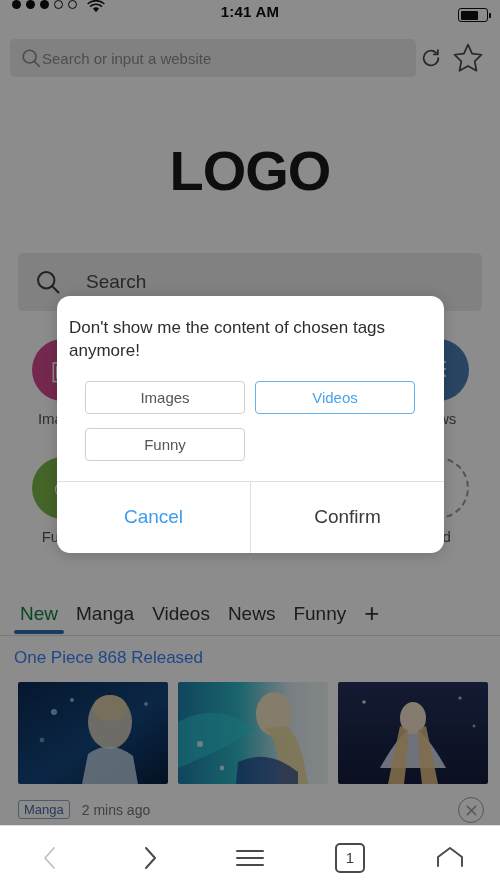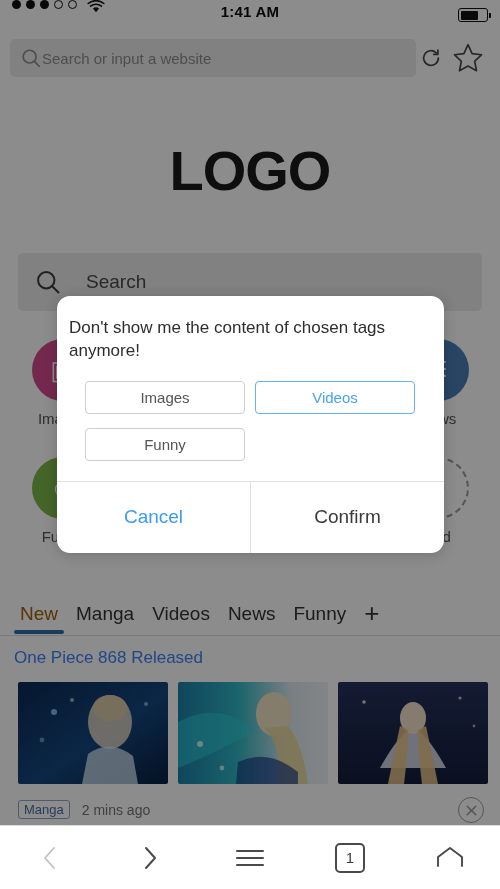--- a/index.html
+++ b/index.html
@@ -126,21 +126,21 @@
     display: flex; align-items: center;
     border-bottom: 1px solid #dedede;
   }
   .tab {
     font-size: 19px; color: #333;
     padding: 0 6px; margin-right: 6px;
     position: relative; height: 44px;
     display: flex; align-items: center;
   }
   .tab:first-child { margin-left: 14px; }
-  .tab.active { color: #a16207; }
+  .tab.active { color: #15803d; }
   .tab.active::after {
     content: ""; position: absolute;
     left: 0; right: 0; bottom: 2px; height: 4px;
     background: #2f6fae; border-radius: 2px;
   }
   .tab-plus { font-size: 26px; color: #333; margin-left: 6px; }
 
   
   .news-title {
     position: absolute; left: 14px; top: 648px;

